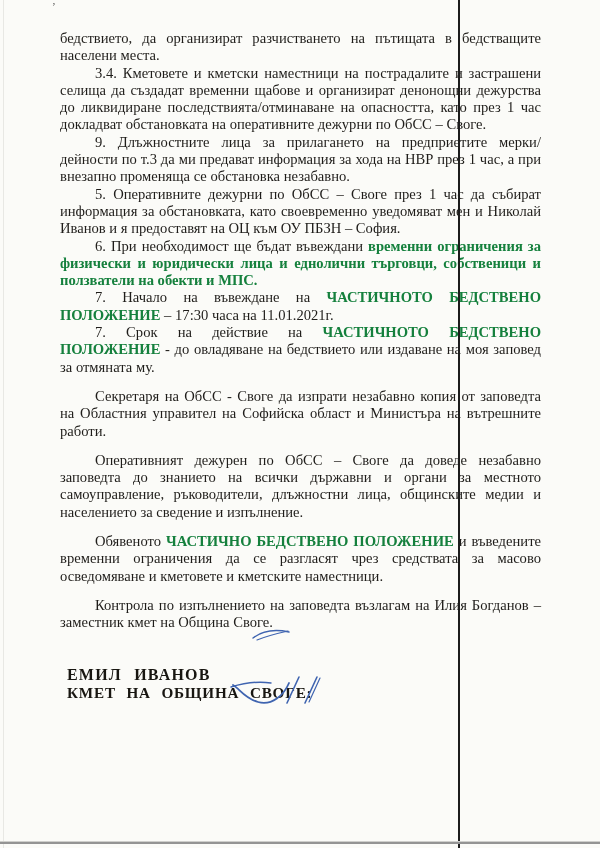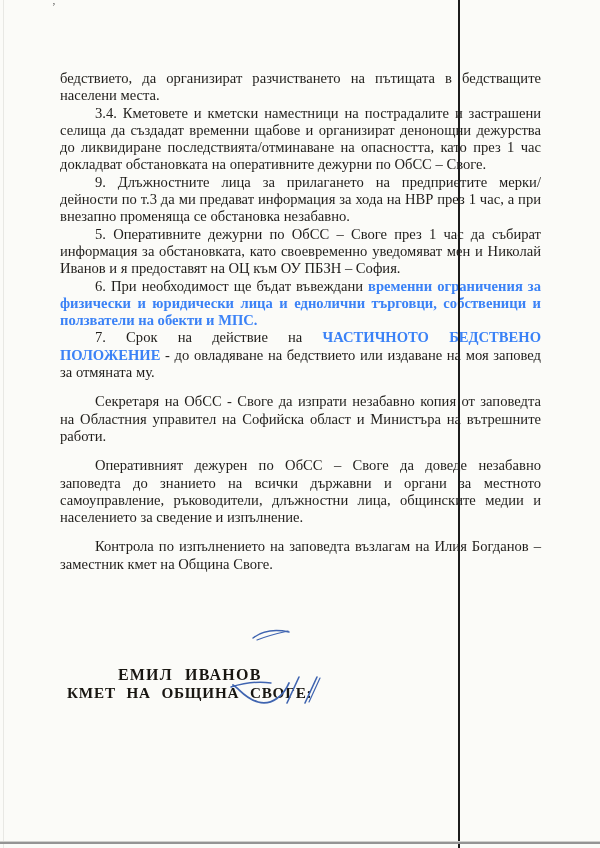--- a/index.html
+++ b/index.html
@@ -18,43 +18,41 @@
     background: #fbfbf8;
     color: #1f1d1a;
   }
   .doc-body {
     position: absolute;
     top: 30px;
     left: 60px;
     width: 481px;
     font-size: 14.6px;
     line-height: 17.3px;
-    margin-top: 40px;
   }
   p.para {
     margin: 0;
     text-align: justify;
     text-align-last: left;
   }
   p.para.indent { text-indent: 35px; }
   p.para.sp-small { margin-top: 12px; }
-  .b { font-weight: bold; color: #3b82f6; }
+  .b { font-weight: bold; color: #15803d; }
   .sig-block {
     position: absolute;
     left: 67px;
     top: 666px;
     font-weight: bold;
     color: #181611;
   }
   .sig-name {
     font-size: 16px;
     letter-spacing: 1.2px;
     word-spacing: 7px;
     line-height: 18px;
-    text-align: center;
   }
   .sig-title {
     font-size: 15.2px;
     letter-spacing: 0.8px;
     word-spacing: 6px;
     line-height: 18px;
   }
   .scan-fold-line {
     position: absolute;
     left: 458px;
@@ -103,23 +101,25 @@
 
   <div class="scan-left-shadow"></div>
   <span class="scan-artifact">’</span>
 
   <div class="doc-body">
       <p class="para sp-none"><span>бедствието, да организират  разчистването на пътищата в бедстващите населени места.</span></p>
       <p class="para indent sp-none"><span>3.4. Кметовете и кметски наместници на пострадалите и застрашени селища да създадат временни щабове и организират денонощни дежурства до ликвидиране последствията/отминаване на опасността, като през 1 час докладват обстановката на оперативните дежурни по ОбСС – Своге.</span></p>
       <p class="para indent sp-none"><span>9. Длъжностните лица за прилагането на предприетите мерки/дейности по т.3 да ми предават информация за хода на НВР през 1 час, а при внезапно променяща се обстановка незабавно.</span></p>
       <p class="para indent sp-none"><span>5. Оперативните дежурни по ОбСС – Своге през 1 час да събират информация за обстановката, като своевременно уведомяват мен и Николай Иванов и я предоставят на ОЦ към ОУ ПБЗН – София.</span></p>
       <p class="para indent sp-none"><span>6. При необходимост ще бъдат въвеждани </span><span class="b">временни ограничения за физически и юридически лица и еднолични търговци, собственици и ползватели на обекти и МПС.</span></p>
+      <p class="para indent sp-none"><span>7. Начало на въвеждане на </span><span class="b">ЧАСТИЧНОТО БЕДСТВЕНО ПОЛОЖЕНИЕ</span><span> – 17:30 часа на 11.01.2021г.</span></p>
       <p class="para indent sp-none"><span>7. Срок на действие на </span><span class="b">ЧАСТИЧНОТО БЕДСТВЕНО ПОЛОЖЕНИЕ</span><span> - до овладяване на бедствието  или  издаване на моя заповед за отмяната му.</span></p>
       <p class="para indent sp-small"><span>Секретаря на ОбСС - Своге да изпрати незабавно копия от заповедта на Областния управител на Софийска област и Министъра на вътрешните работи.</span></p>
       <p class="para indent sp-small"><span>Оперативният дежурен по ОбСС – Своге да доведе незабавно заповедта до знанието на всички държавни и органи за местното самоуправление, ръководители, длъжностни лица, общинските медии  и населението за сведение и изпълнение.</span></p>
+      <p class="para indent sp-small"><span>Обявеното </span><span class="b">ЧАСТИЧНО БЕДСТВЕНО  ПОЛОЖЕНИЕ</span><span> и въведените временни ограничения да се разгласят чрез средствата за масово осведомяване и кметовете и кметските наместници.</span></p>
       <p class="para indent sp-small"><span>Контрола по изпълнението на заповедта възлагам на Илия Богданов – заместник кмет на Община Своге.</span></p>
     </div>
 
   <div class="sig-block">
     <div class="sig-name">ЕМИЛ ИВАНОВ</div>
     <div class="sig-title">КМЕТ НА ОБЩИНА СВОГЕ:</div>
   </div>
 
   <div class="scan-fold-line"></div>
 

